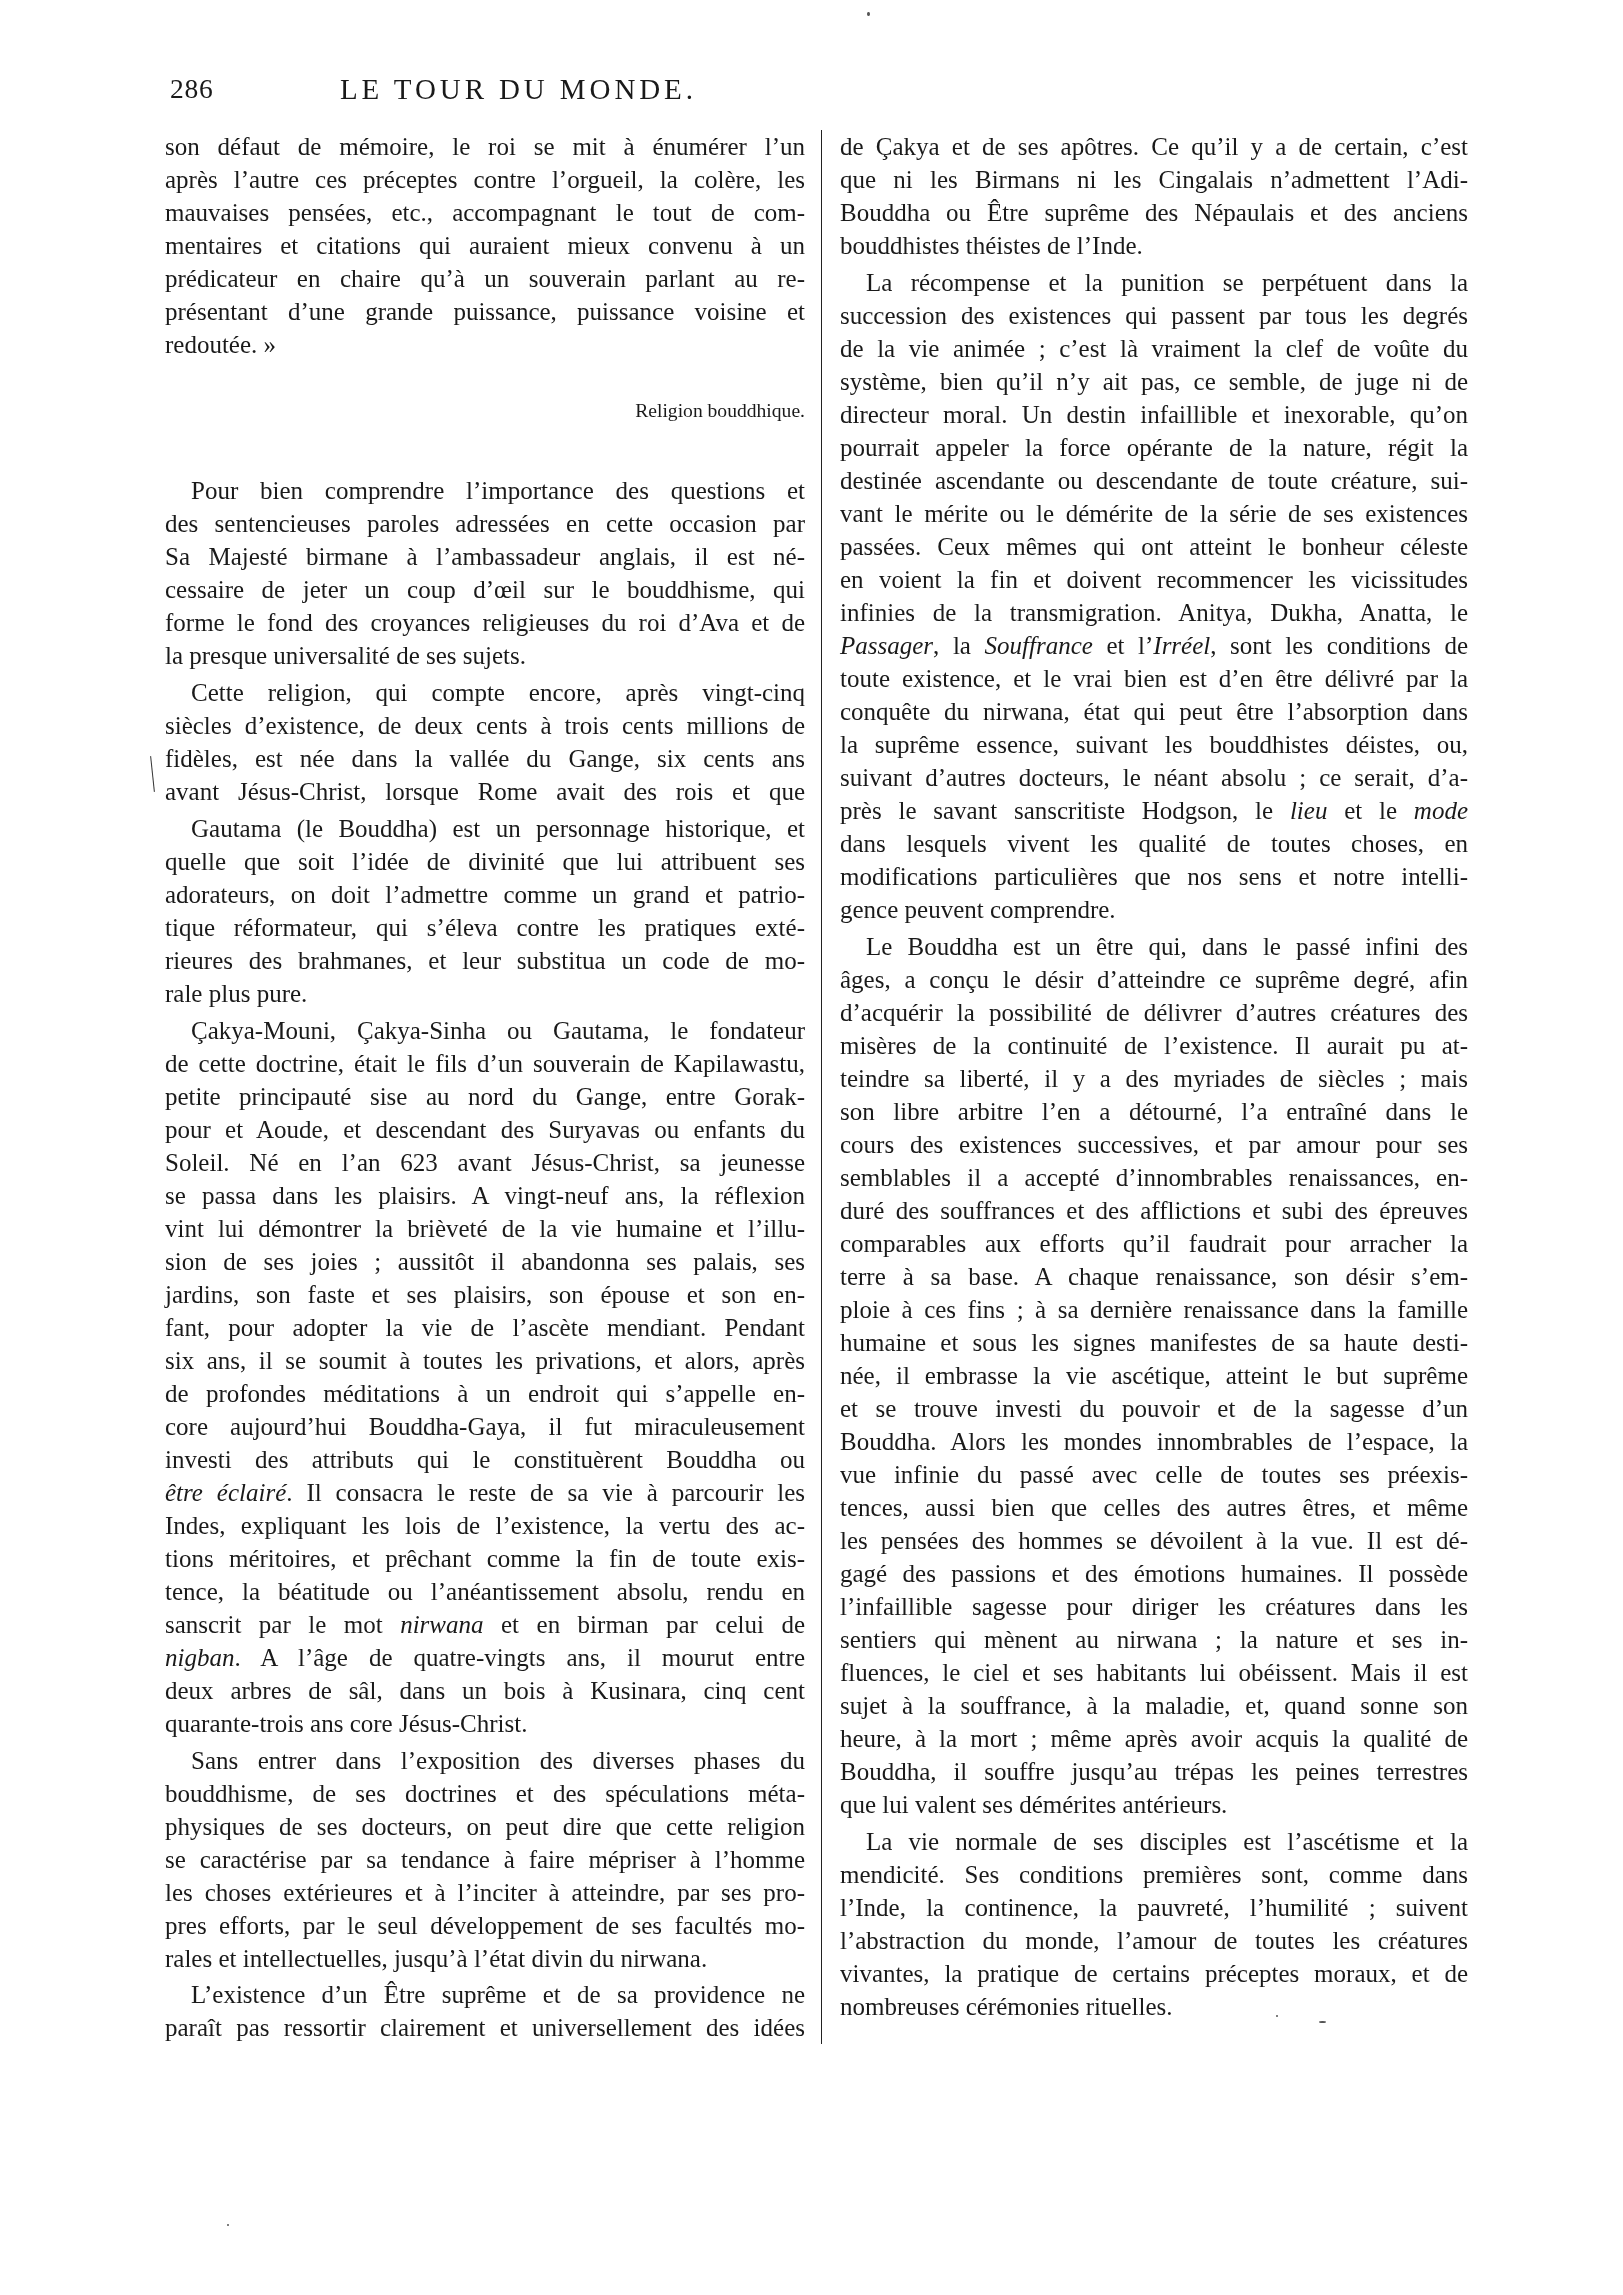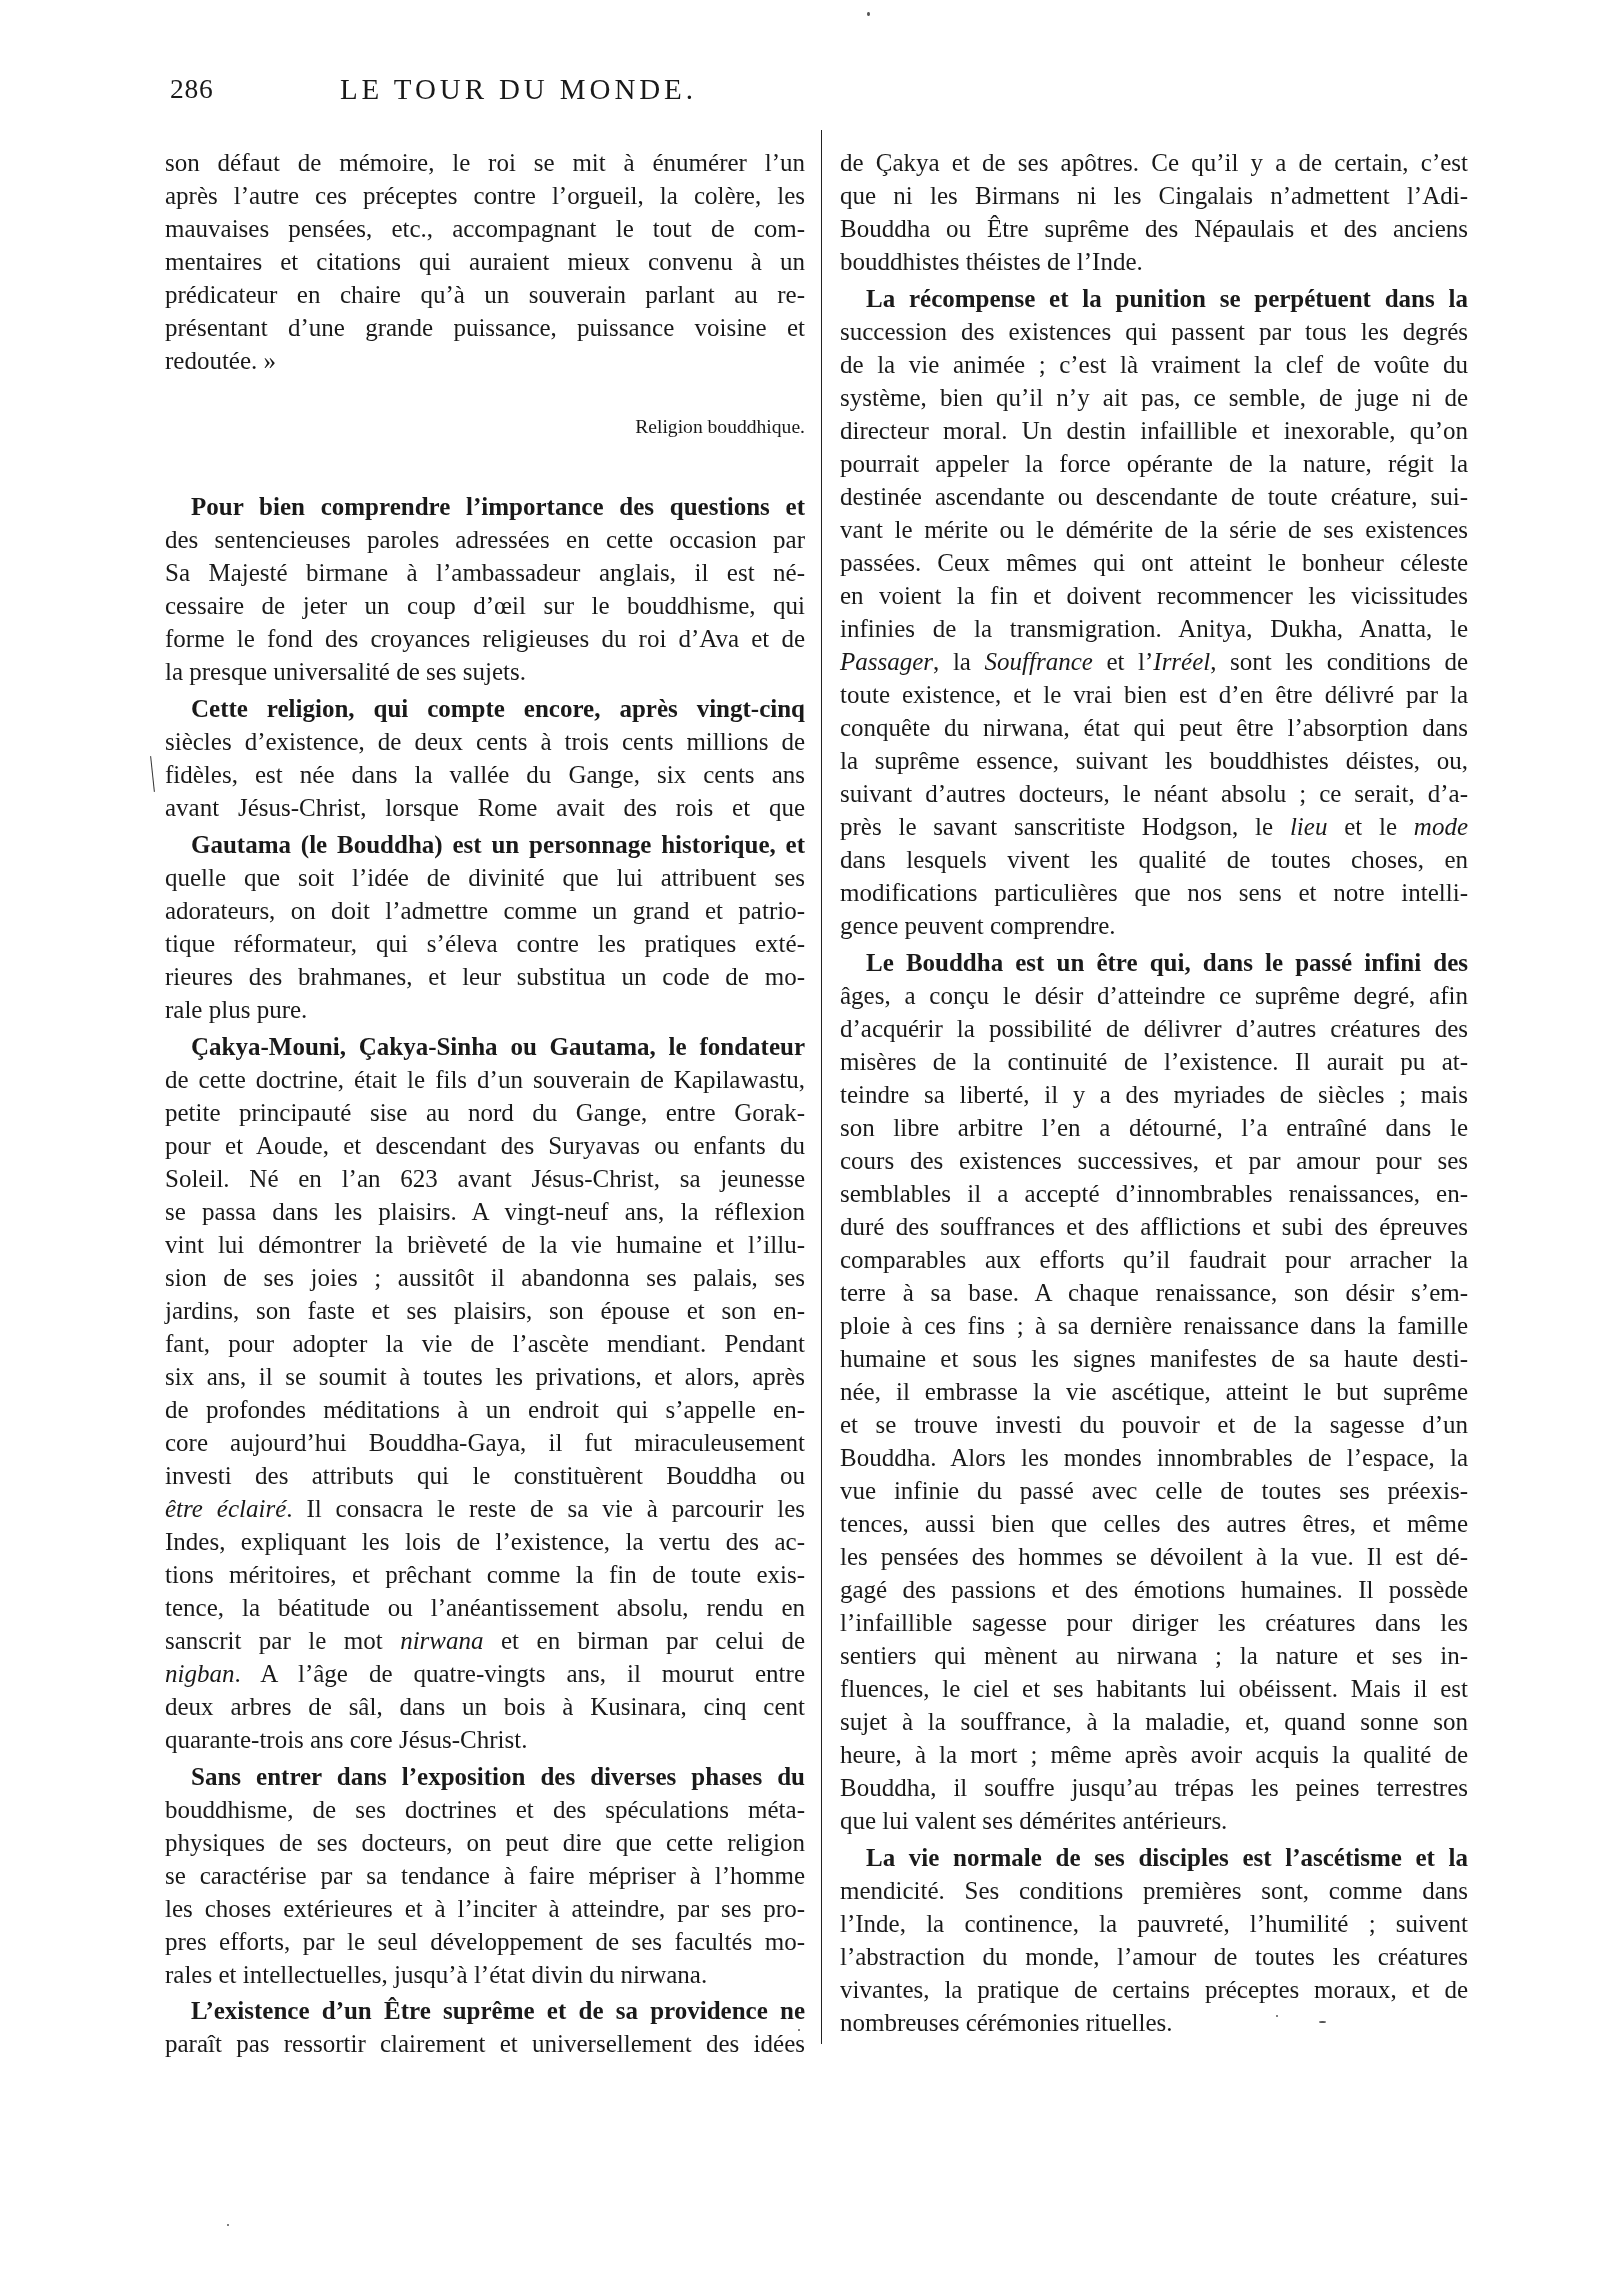--- a/index.html
+++ b/index.html
@@ -3,27 +3,27 @@
 <meta charset="utf-8">
 <style>
   html, body { margin: 0; padding: 0; background: #ffffff; }
   body { width: 1623px; height: 2295px; position: relative; overflow: hidden;
          font-family: "Liberation Serif", "DejaVu Serif", serif; color: #1a1a1a; }
   .page { position: absolute; left: 0; top: 0; width: 1623px; height: 2295px; }
   .header { position: absolute; top: 73px; left: 170px; width: 1283px; height: 46px; }
   .page-number { position: absolute; left: 0; top: 0; font-size: 27.5px; letter-spacing: 0.7px; font-family: Liberation Serif, serif; }
   .running-title { position: absolute; left: 0; right: 0; top: 0; 
                    font-size: 29px; letter-spacing: 3.9px; padding-left: 170px; }
-  .column { position: absolute; top: 146px; font-size: 25px; line-height: 33px; }
+  .column { position: absolute; top: 130px; font-size: 25px; line-height: 33px; }
   .col-left { left: 165px; width: 640px; }
   .col-right { left: 840px; width: 628px; }
   .divider { position: absolute; left: 821px; top: 130px; width: 1.3px; height: 1914px; background: #222; }
   .line { display: block; text-align: justify; text-align-last: justify; white-space: nowrap; height: 33px; overflow: visible; }
   .line.last { text-align-last: left; }
-  .line.indent { padding-left: 26px; font-weight: bold; }
+  .line.indent { padding-left: 26px; }
   .section-title { display: block; text-align: right; font-size: 19.6px; height: 33px; margin-top: 33px; margin-bottom: 47px; }
   .para { display: block; margin-bottom: 3.9px; }
   i { font-style: italic; }
   .marginal-mark { position: absolute; left: 152px; top: 756px; width: 1.3px; height: 36px; background: #333; transform: rotate(-6deg); }
   .speck { position: absolute; background: #555; border-radius: 50%; }
 </style>
 </head>
 <body>
 
 <div class="page">

